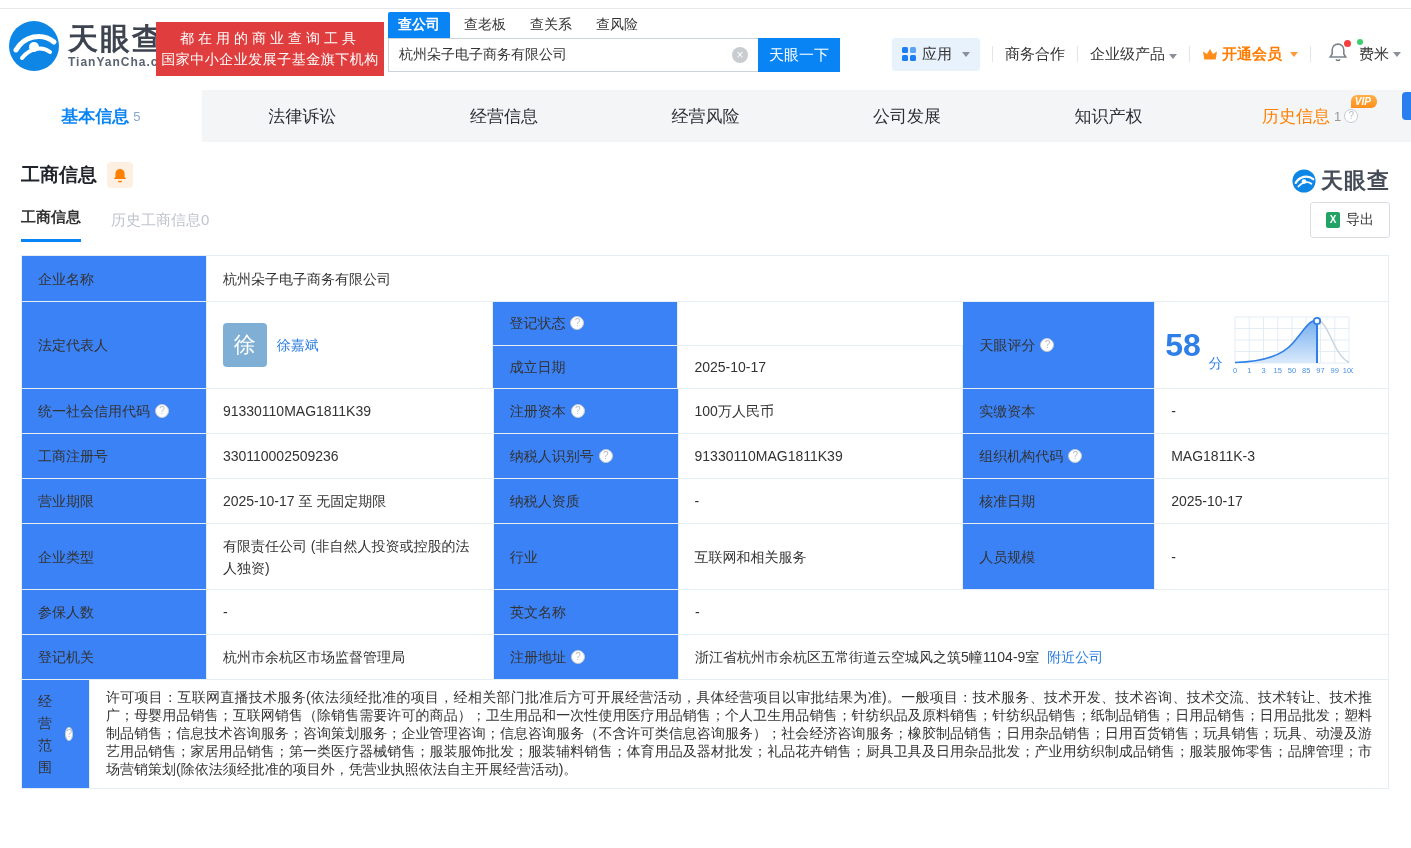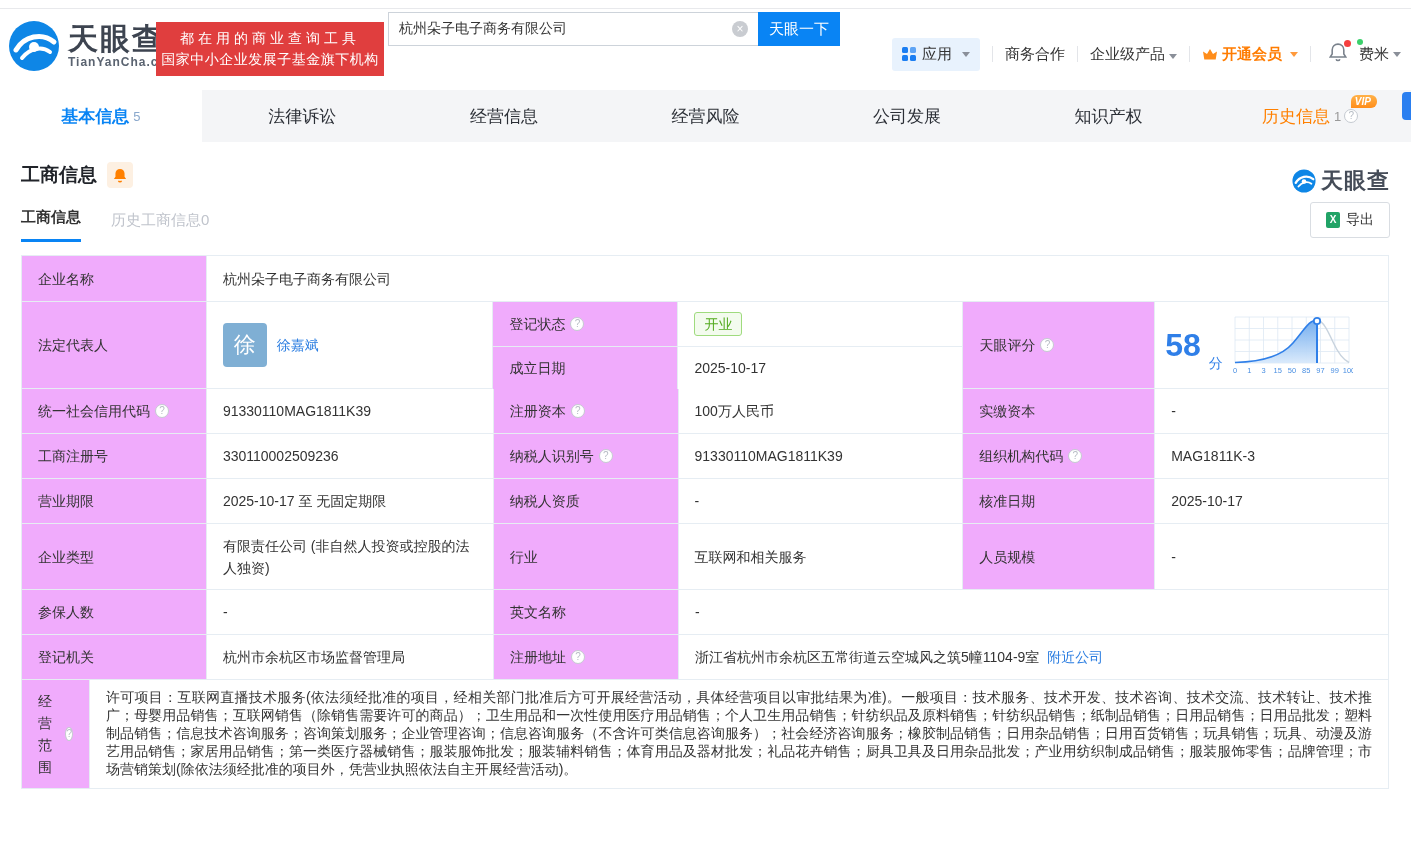--- a/index.html
+++ b/index.html
@@ -66,21 +66,21 @@
   .subtab.dim { color:#c0c4cc; }
   .export-btn { position:absolute; right:0; top:-6px; width:80px; height:36px; background:#fff; border:1px solid #d9dde2; border-radius:3px; display:flex; align-items:center; justify-content:center; gap:6px; font-size:14px; color:#333; cursor:pointer; font-family:inherit; }
   .xls-ic { width:14px; height:16px; background:#21a366; border-radius:2px; color:#fff; font-size:10px; font-weight:bold; line-height:16px; text-align:center; }
 
   
   .info-table { margin-top:13px; width:1368px; border:1px solid #e6edf3; font-size:14px; }
   .row { display:flex; border-bottom:1px solid #e6edf3; }
   .row:last-child { border-bottom:none; }
   .cell { display:flex; align-items:center; padding:10px 16px; border-right:1px solid #e6edf3; line-height:22px; }
   .cell.last { border-right:none; }
-  .lc { background:#f0abfc; gap:5px; }
+  .lc { background:#3b82f6; gap:5px; }
   .vc { background:#fff; }
   .w1{width:185px;} .w2{width:287px;} .w3{width:185px;} .w4{width:285px;} .w5{width:192px;} .w6{width:233px;}
   .grow { flex:1 1 auto; }
   .r1 { height:46px; } .r3,.r4,.r5,.r7,.r8 { height:45px; } .r6 { height:66px; }
   .r2 { height:87px; }
   .mid { width:470px; display:flex; flex-direction:column; }
   .srow { display:flex; flex:1; }
   .srow:first-child { border-bottom:1px solid #e6edf3; }
   .srow .cell { height:100%; }
   .avatar { width:44px; height:44px; border-radius:4px; background:#7fafd4; color:#fff; font-size:22px; display:flex; align-items:center; justify-content:center; margin-right:10px; cursor:pointer; }
@@ -111,20 +111,26 @@
         <div class="domain">TianYanCha.com</div>
       </div>
     </div>
 
     <div class="slogan">
       <div class="s1">都在用的商业查询工具</div>
       <div class="s2">国家中小企业发展子基金旗下机构</div>
     </div>
 
     <div class="search">
+      <div class="search-tabs">
+        <span class="stab active">查公司</span>
+        <span class="stab">查老板</span>
+        <span class="stab">查关系</span>
+        <span class="stab">查风险</span>
+      </div>
       <div class="search-row">
         <div class="input-wrap">
           <input type="text" value="杭州朵子电子商务有限公司" style="">
           <span class="clear-ic">×</span>
         </div>
         <button class="search-btn">天眼一下</button>
       </div>
     </div>
 
     <div class="hnav">
@@ -235,23 +241,20 @@
         <div class="cell lc w1">法定代表人</div>
         <div class="cell vc w2">
           <span class="avatar">徐</span>
           <span class="lnk">徐嘉斌</span>
         </div>
         <div class="mid">
           <div class="srow">
             <div class="cell lc w3">
               <span>登记状态</span>
               <span class="help">?</span>
-            </div>
-            <div class="cell vc w4">
-              <span class="badge-open">开业</span>
             </div>
           </div>
           <div class="srow">
             <div class="cell lc w3">成立日期</div>
             <div class="cell vc w4">2025-10-17</div>
           </div>
         </div>
         <div class="cell lc w5">
           <span>天眼评分</span>
           <span class="help">?</span>

